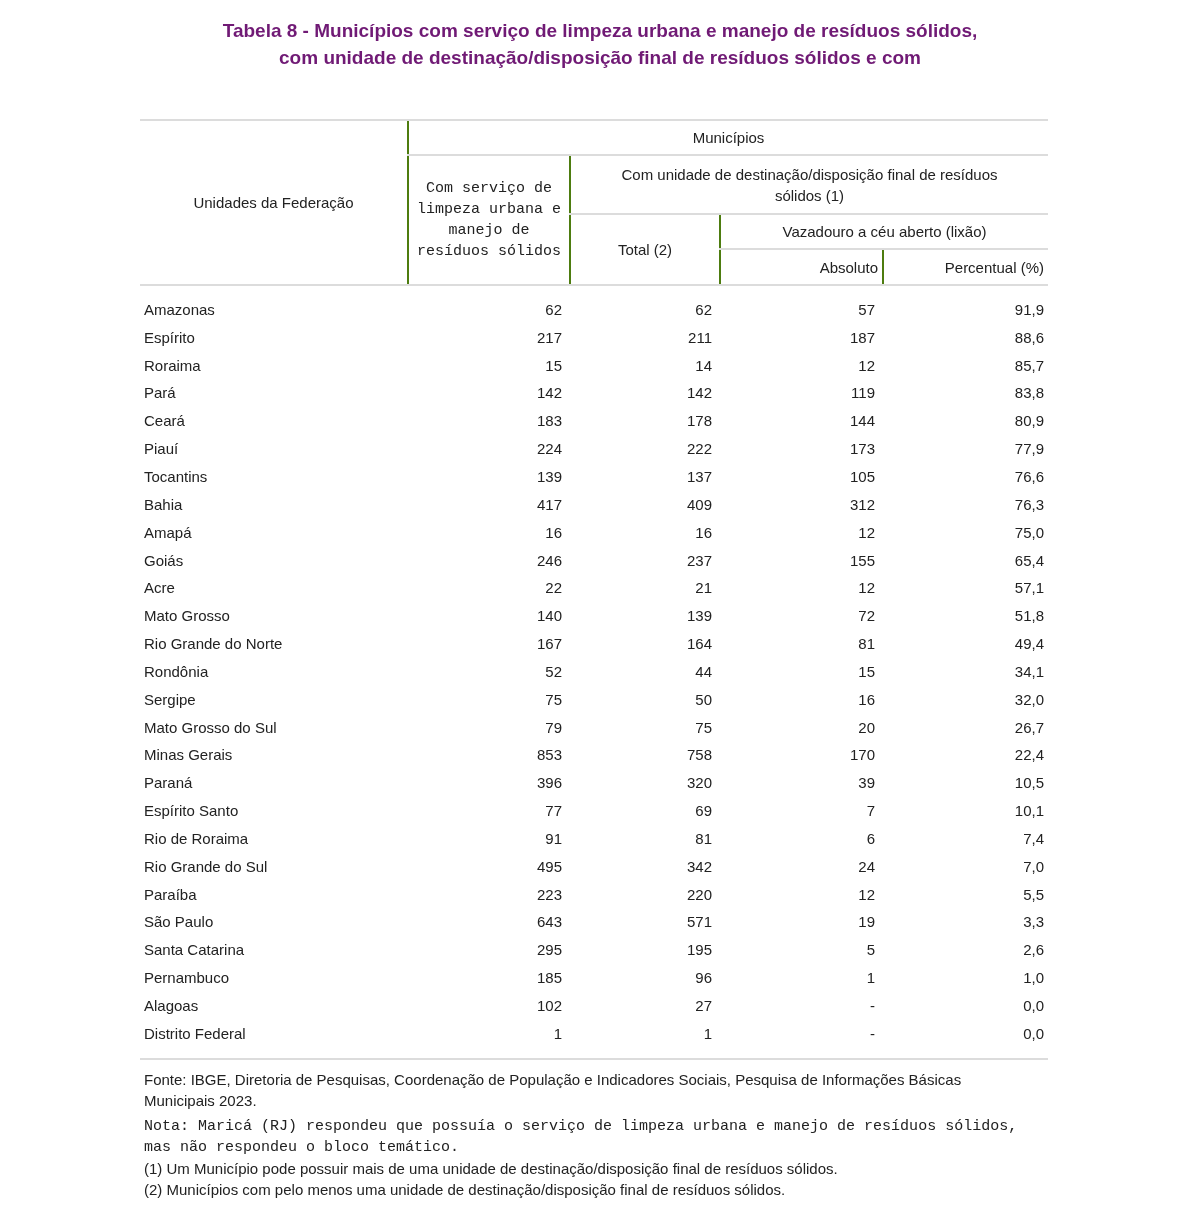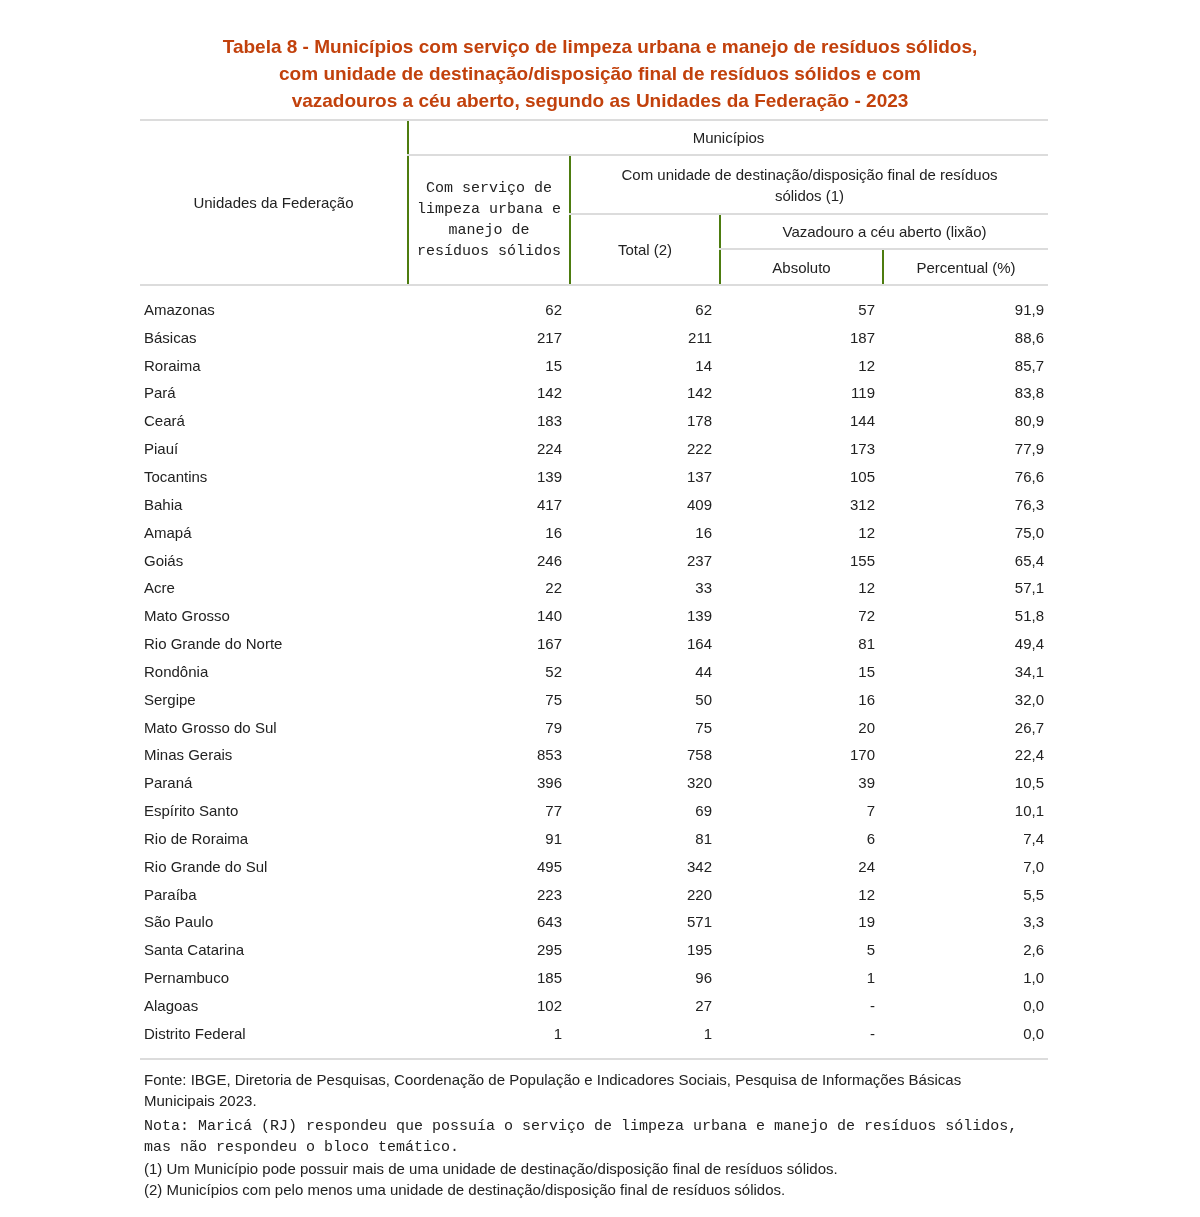--- a/index.html
+++ b/index.html
@@ -3,39 +3,38 @@
   <meta charset="utf-8">
   <style>
     html, body { margin: 0; padding: 0; background: #ffffff; }
     body {
       width: 1200px; height: 1217px; position: relative; overflow: hidden;
       font-family: "Liberation Sans", sans-serif; color: #1a1a1a;
     }
     .title {
       position: absolute; left: 140px; top: 17px; width: 920px;
       text-align: center; font-weight: bold; font-size: 19px; line-height: 27px;
-      color: #c2410c;
-      margin-top: 16px;
+      color: #701a75;
     }
     .title div { white-space: nowrap; }
     table.main {
       position: absolute; left: 140px; top: 119px; width: 908px;
       border-collapse: collapse; font-size: 15px; color: #222;
     }
     table.main th {
       font-weight: normal; text-align: center; vertical-align: middle;
       padding: 0 4px; line-height: 21px;
     }
     .bt { border-top: 2px solid #dcdcdc; }
     .bb { border-bottom: 2px solid #dcdcdc; }
     .bl { border-left: 2px solid #4d7c0f; }
     tr.h1 th { height: 33px; }
     tr.h2 th { height: 57px; }
     tr.h3 th { height: 33px; }
-    tr.h4 th { height: 34px; }
+    tr.h4 th { height: 34px; text-align: right; }
     tbody td { height: 27.85px; padding: 0 4px; line-height: 20px; }
     tbody tr:first-child td { padding-top: 10px; }
     tbody tr:last-child td { padding-bottom: 10px; }
     td.uf { text-align: left; padding-left: 4px; }
     td.num { text-align: right; }
     td.c1 { padding-right: 8px; }
     td.c2 { padding-right: 8px; }
     td.c3 { padding-right: 8px; }
     td.c4 { padding-right: 4px; }
     tbody tr:last-child td { border-bottom: 2px solid #dcdcdc; }
@@ -45,21 +44,20 @@
     }
     .notes p { margin: 0; }
     .notes .gap { margin-top: 5px; font-family: Liberation Mono, monospace; }
   </style>
 </head>
 <body>
 
 <div class="title">
   <div>Tabela 8 - Municípios com serviço de limpeza urbana e manejo de resíduos sólidos,</div>
   <div>com unidade de destinação/disposição final de resíduos sólidos e com</div>
-  <div>vazadouros a céu aberto, segundo as Unidades da Federação - 2023</div>
 </div>
 
 <table class="main">
   <colgroup>
     <col style="width:268px">
     <col style="width:162px">
     <col style="width:150px">
     <col style="width:163px">
     <col style="width:165px">
   </colgroup>
@@ -83,21 +81,21 @@
   </thead>
   <tbody id="tbody">
       <tr>
         <td class="uf">Amazonas</td>
         <td class="num c1">62</td>
         <td class="num c2">62</td>
         <td class="num c3">57</td>
         <td class="num c4">91,9</td>
       </tr>
       <tr>
-        <td class="uf">Básicas</td>
+        <td class="uf">Espírito</td>
         <td class="num c1">217</td>
         <td class="num c2">211</td>
         <td class="num c3">187</td>
         <td class="num c4">88,6</td>
       </tr>
       <tr>
         <td class="uf">Roraima</td>
         <td class="num c1">15</td>
         <td class="num c2">14</td>
         <td class="num c3">12</td>
@@ -148,21 +146,21 @@
       <tr>
         <td class="uf">Goiás</td>
         <td class="num c1">246</td>
         <td class="num c2">237</td>
         <td class="num c3">155</td>
         <td class="num c4">65,4</td>
       </tr>
       <tr>
         <td class="uf">Acre</td>
         <td class="num c1">22</td>
-        <td class="num c2">33</td>
+        <td class="num c2">21</td>
         <td class="num c3">12</td>
         <td class="num c4">57,1</td>
       </tr>
       <tr>
         <td class="uf">Mato Grosso</td>
         <td class="num c1">140</td>
         <td class="num c2">139</td>
         <td class="num c3">72</td>
         <td class="num c4">51,8</td>
       </tr>

